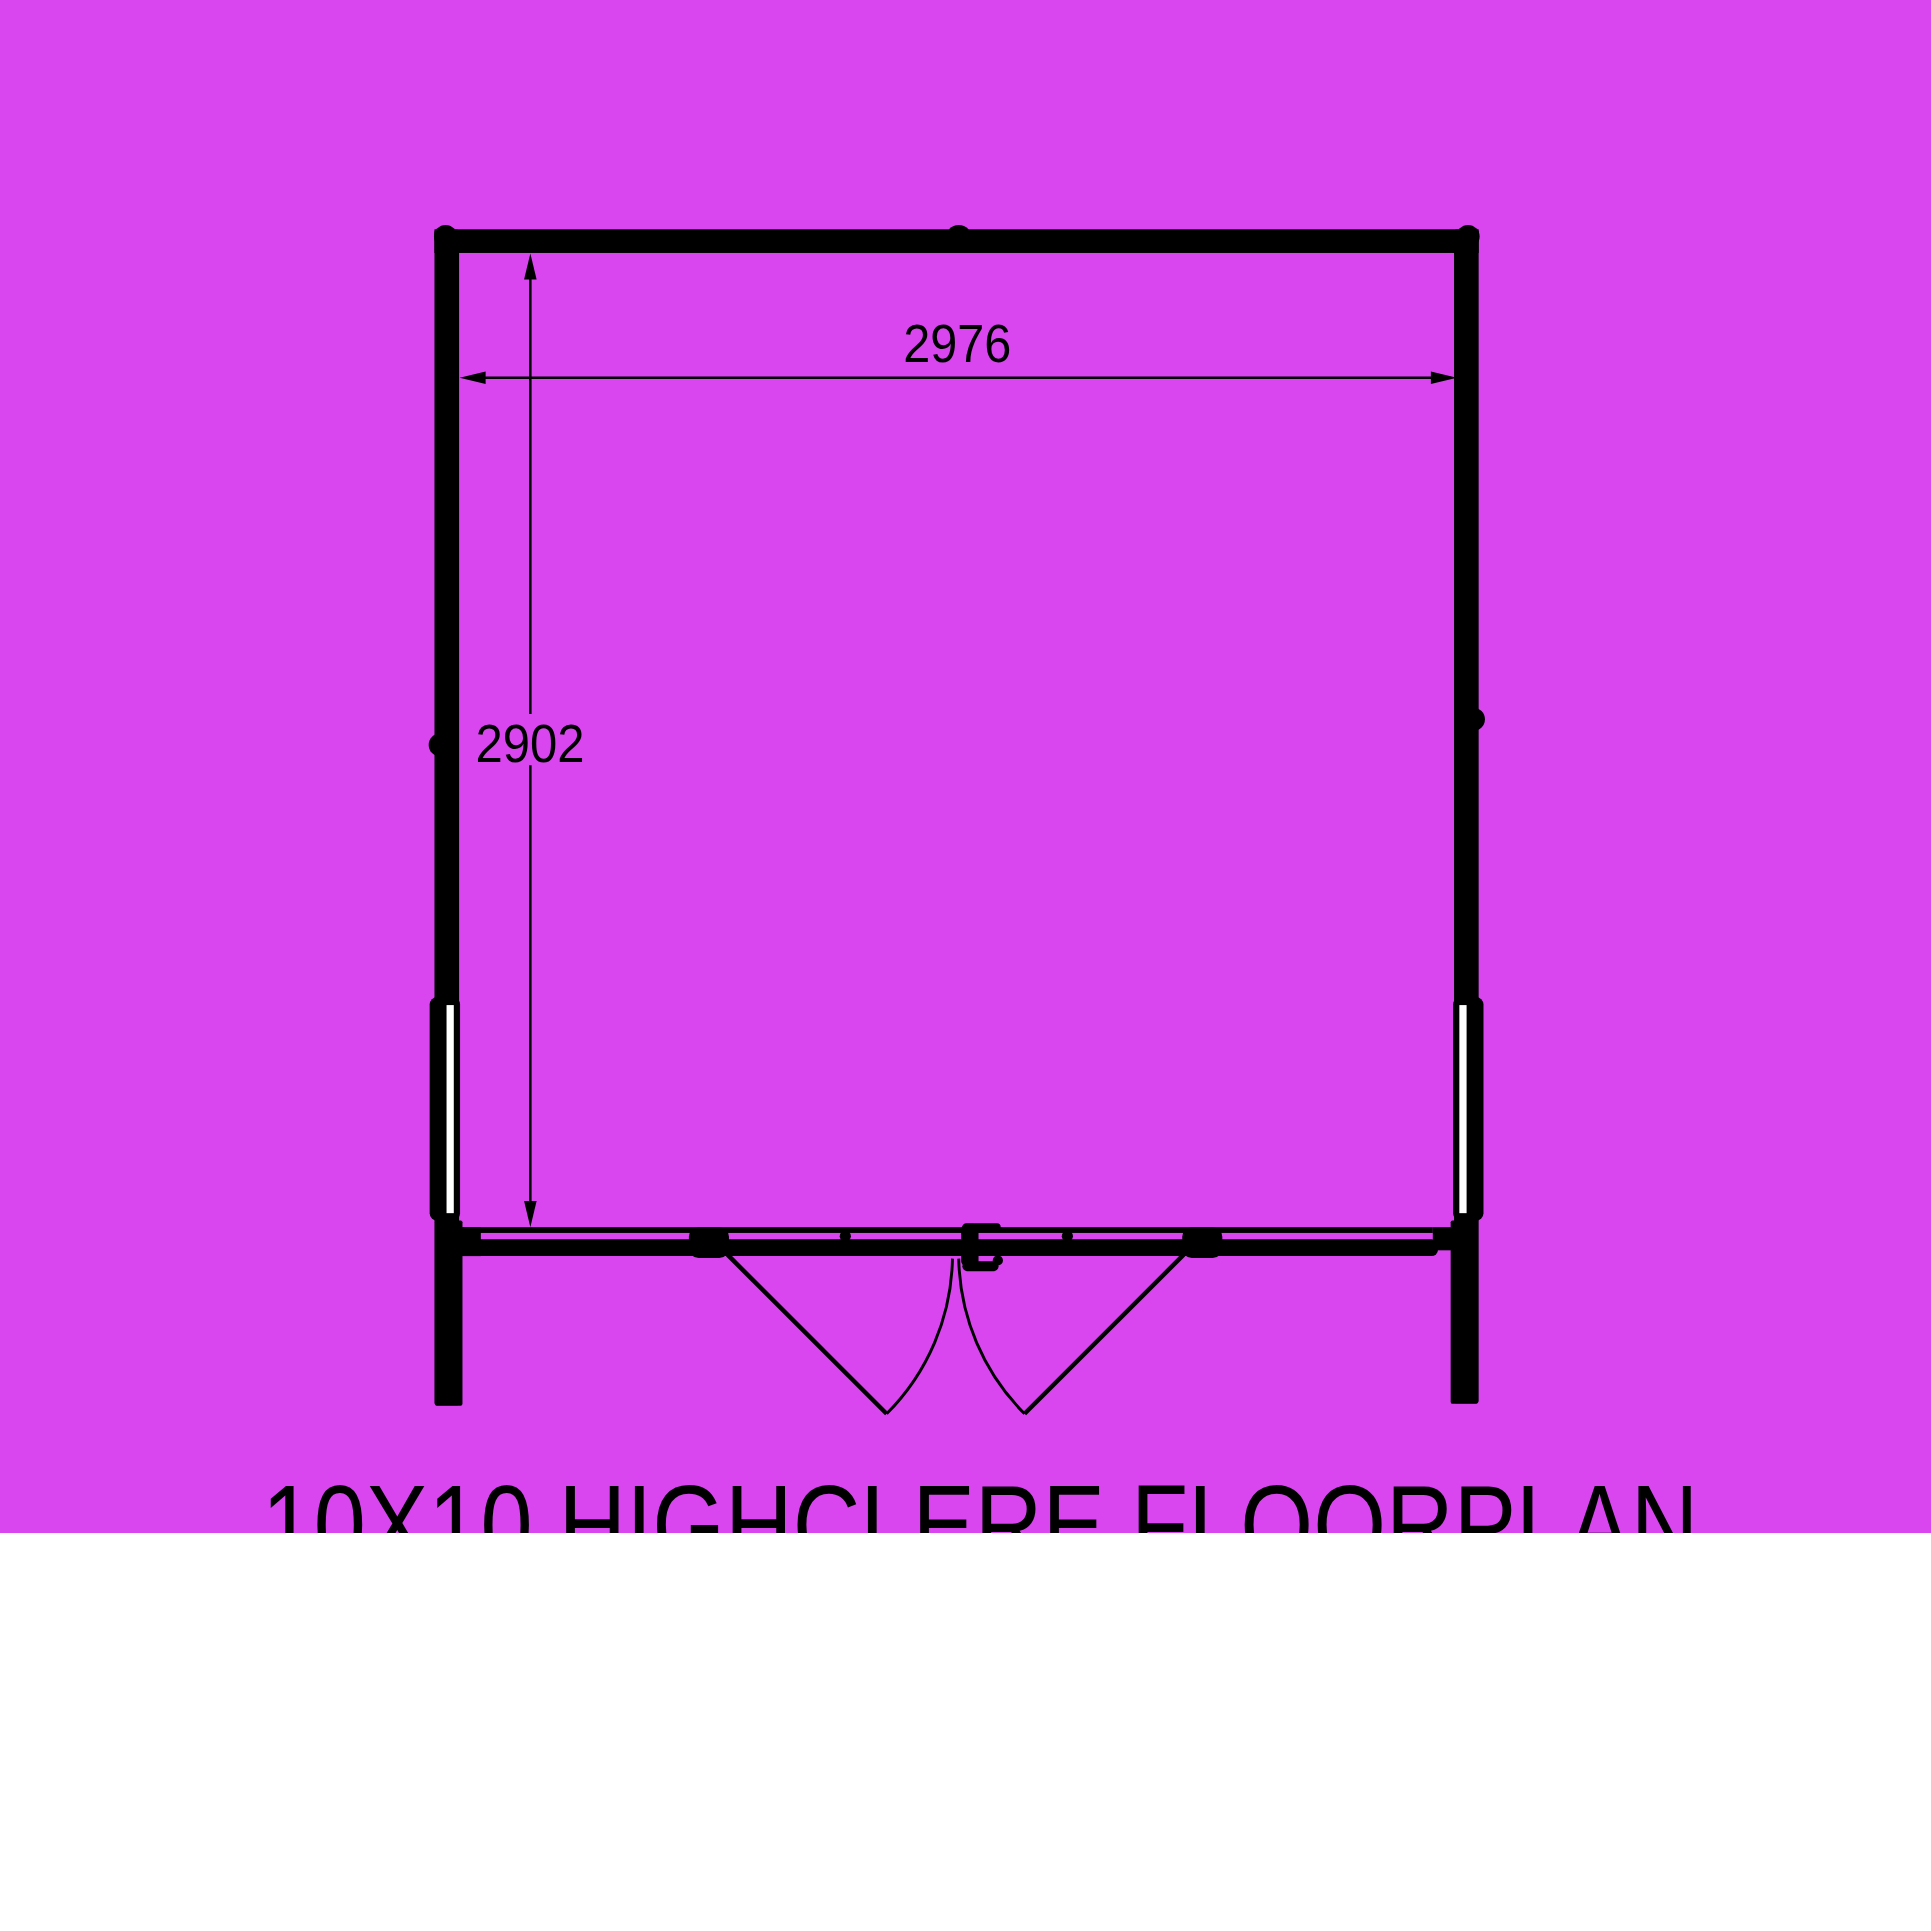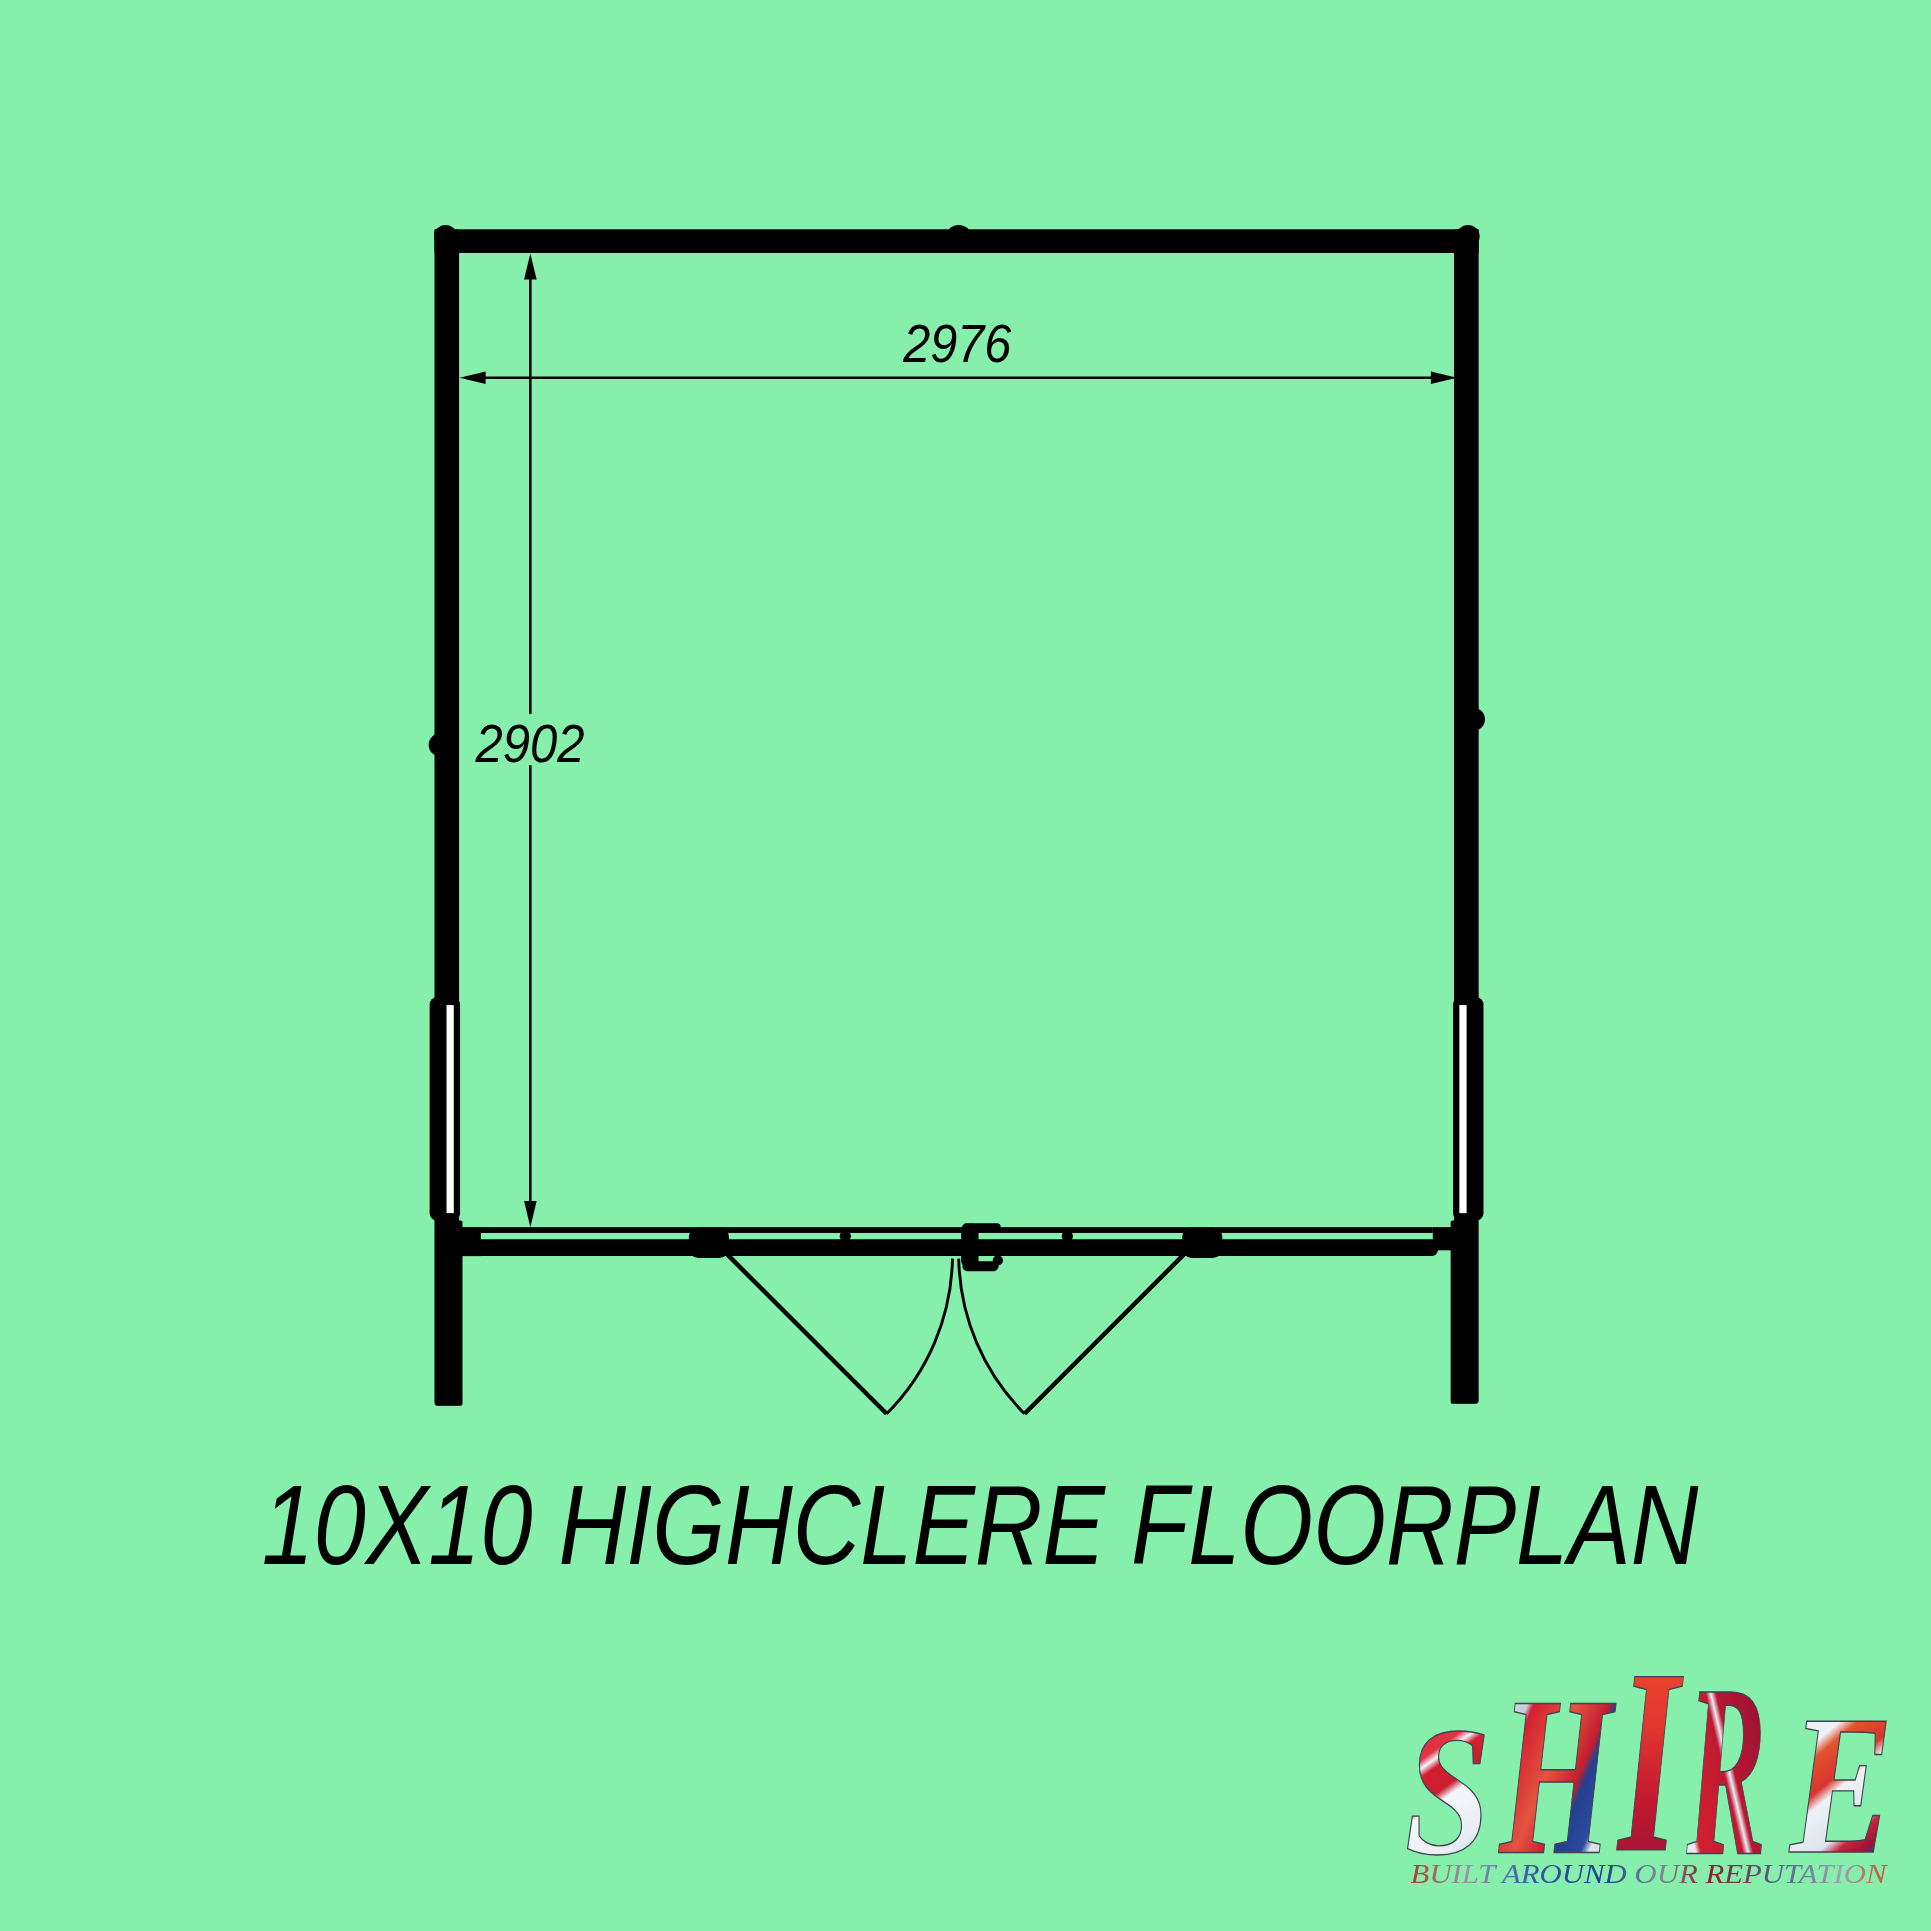--- a/index.html
+++ b/index.html
@@ -1,16 +1,16 @@
 <!DOCTYPE html>
 <html><head>
 <meta charset="utf-8">
 <style>
   html,body{margin:0;padding:0;background:#fff;}
-  #page{width:1931px;height:1931px;position:relative;background:#86efac;overflow:hidden;font-style:italic;}
+  #page{width:1931px;height:1533px;position:relative;background:#d946ef;overflow:hidden;}
   svg{display:block;}
   text{font-family:"Liberation Sans",sans-serif;}
   .serif{font-family:"Liberation Serif",serif;}
 </style>
 </head>
 <body>
 <div id="page">
 <svg width="1931" height="1931" viewBox="0 0 2000 2000">
   <defs>
     <linearGradient id="gS" x1="0.25" y1="0" x2="0.55" y2="1">

